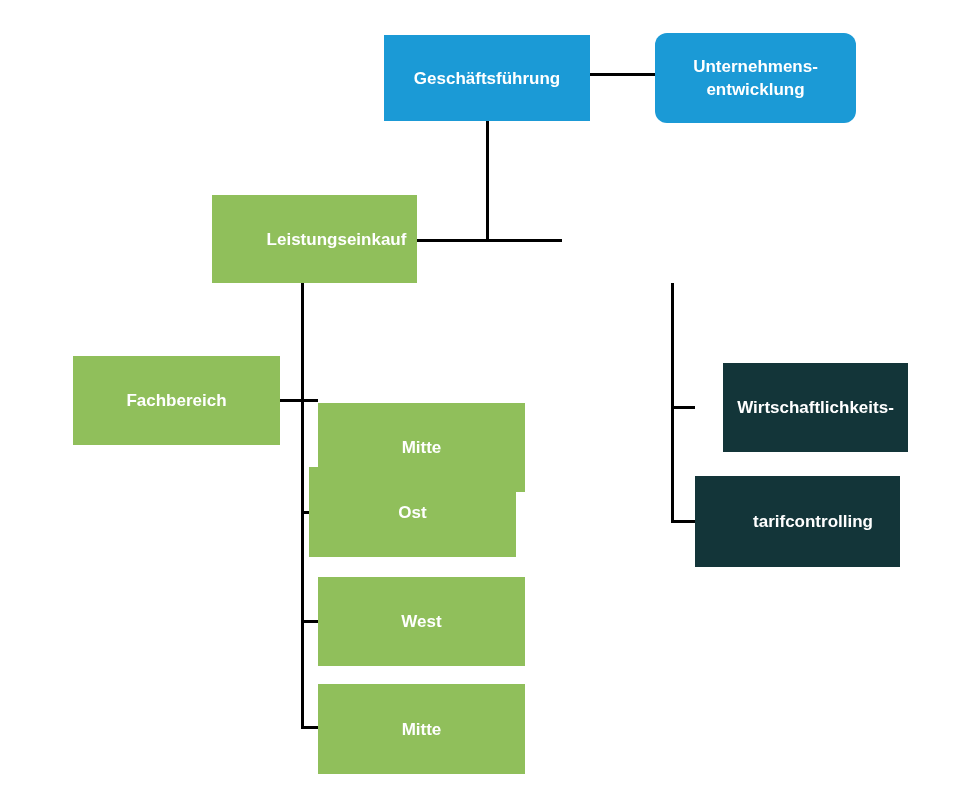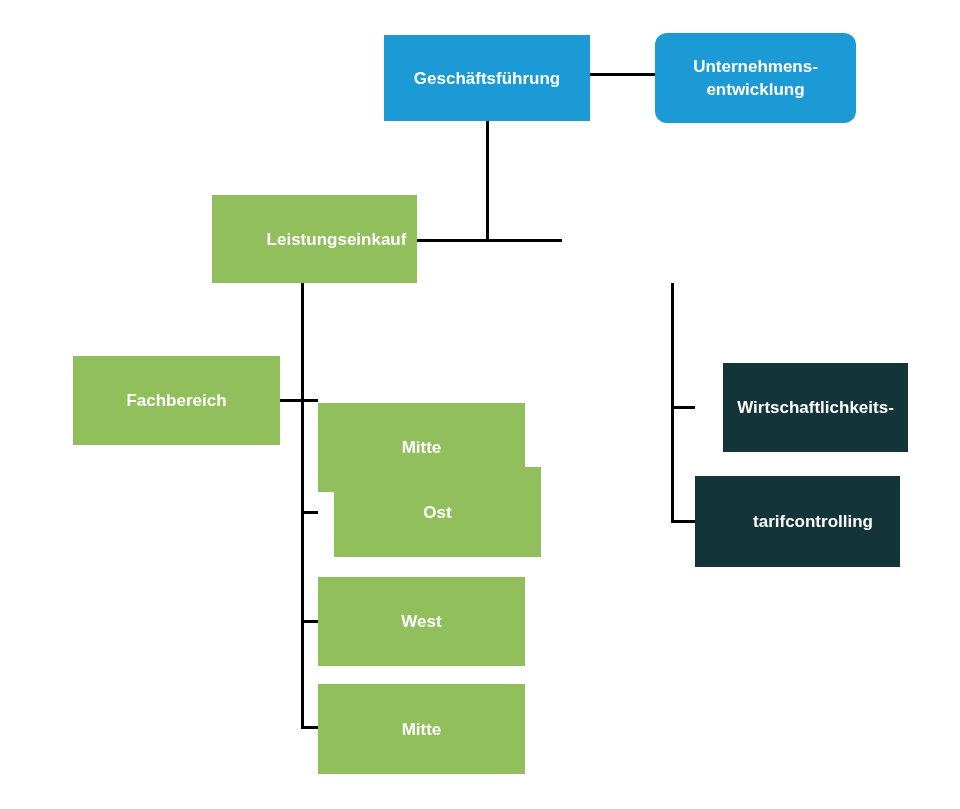--- a/index.html
+++ b/index.html
@@ -42,21 +42,21 @@
     background: #000000;
   }
 
   
   #n-gf     { left: 384px; top: 35px;  width: 206px; height: 86px; text-align: right; }
   #n-ue     { left: 655px; top: 33px;  width: 201px; height: 90px; border-radius: 12px; }
   #n-le     { left: 212px; top: 195px; width: 205px; height: 88px; padding-left: 44px; }
   #n-lm     { left: 562px; top: 195px; width: 206px; height: 88px; }
   #n-fb     { left: 73px;  top: 356px; width: 207px; height: 89px; }
   #n-mitte  { left: 318px; top: 356px; width: 207px; height: 89px; margin-top: 47px; }
-  #n-ost    { left: 334px; top: 467px; width: 207px; height: 90px; }
+  #n-ost    { left: 309px; top: 467px; width: 207px; height: 90px; }
   #n-west   { left: 318px; top: 577px; width: 207px; height: 89px; }
   #n-tessin { left: 318px; top: 684px; width: 207px; height: 90px; }
   #n-wp     { left: 695px; top: 363px; width: 185px; height: 89px; margin-left: 28px; }
   #n-tc     { left: 695px; top: 476px; width: 205px; height: 91px; padding-left: 31px; }
 
   
   #l-gf-ue      { left: 590px; top: 73px;  width: 65px;  height: 3px; }
   #l-gf-down    { left: 486px; top: 121px; width: 3px;   height: 121px; }
   #l-mid        { left: 417px; top: 239px; width: 145px; height: 3px; }
   #l-trunk-left { left: 301px; top: 283px; width: 3px;   height: 446px; }

